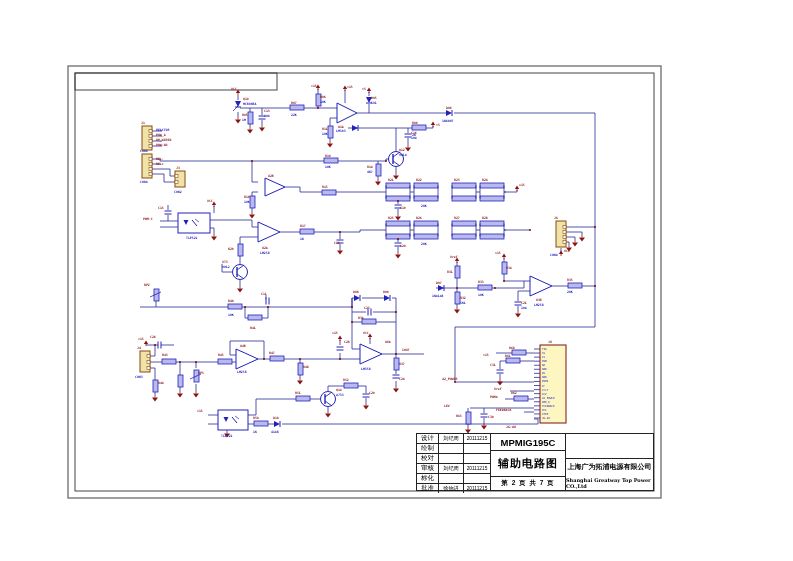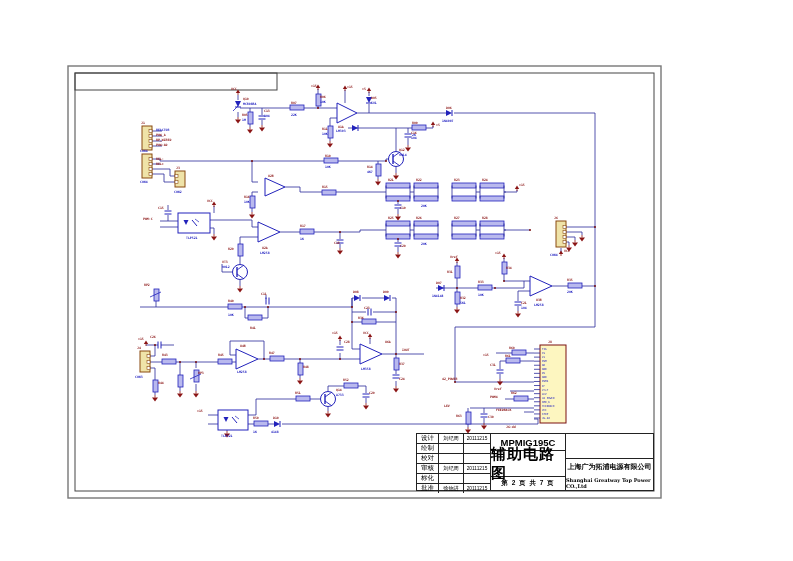--- a/index.html
+++ b/index.html
@@ -12,21 +12,21 @@
   .tb-left{width:74px;display:flex;flex-direction:column;border-right:1px solid #222;box-sizing:border-box;}
   .tb-row{flex:1;display:flex;border-bottom:1px solid #222;box-sizing:border-box;}
   .tb-row:last-child{border-bottom:none;}
   .tb-row .c1{width:22px;border-right:1px solid #222;font-size:6.5px;display:flex;align-items:center;justify-content:center;box-sizing:border-box;}
   .tb-row .c2{width:25px;border-right:1px solid #222;font-size:5.2px;display:flex;align-items:center;justify-content:center;box-sizing:border-box;}
   .tb-row .c3{flex:1;font-size:4.8px;display:flex;align-items:center;justify-content:center;}
   .tb-mid{width:75px;border-right:1px solid #222;box-sizing:border-box;display:flex;flex-direction:column;}
   .tb-model{height:17px;border-bottom:1px solid #222;display:flex;align-items:center;justify-content:center;
             font-family:Liberation Sans, sans-serif;font-weight:bold;font-size:9.5px;box-sizing:border-box;}
   .tb-title{height:26px;display:flex;align-items:center;justify-content:center;font-weight:bold;
-            font-size:15px;letter-spacing:1px;border-bottom:1px solid #222;box-sizing:border-box;}
+            font-size:11px;letter-spacing:1px;border-bottom:1px solid #222;box-sizing:border-box;}
   .tb-page{flex:1;display:flex;align-items:center;justify-content:center;font-size:6.5px;font-weight:bold;letter-spacing:1px;}
   .tb-right{flex:1;display:flex;flex-direction:column;box-sizing:border-box;}
   .tb-r-top{height:25px;border-bottom:1px solid #222;box-sizing:border-box;}
   .tb-cn{flex:0 0 16px;display:flex;align-items:center;justify-content:center;font-weight:bold;font-size:7px;}
   .tb-en{flex:1;display:flex;align-items:center;justify-content:center;font-weight:bold;
          font-family:"DejaVu Serif",serif;font-size:5px;}
 </style>
 </head>
 <body>
 

